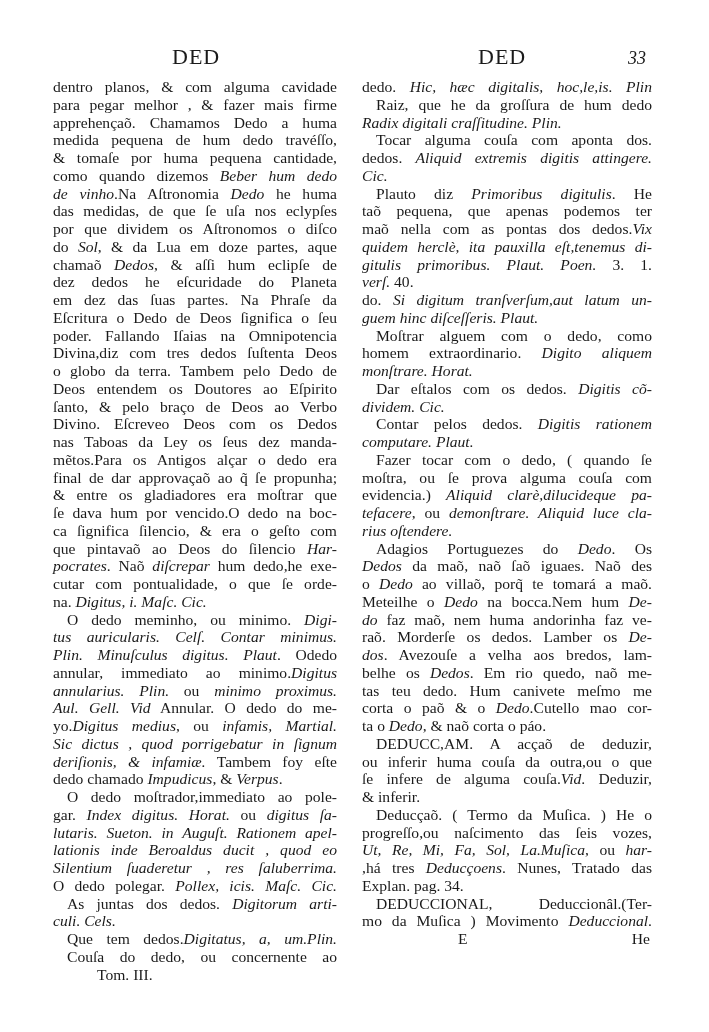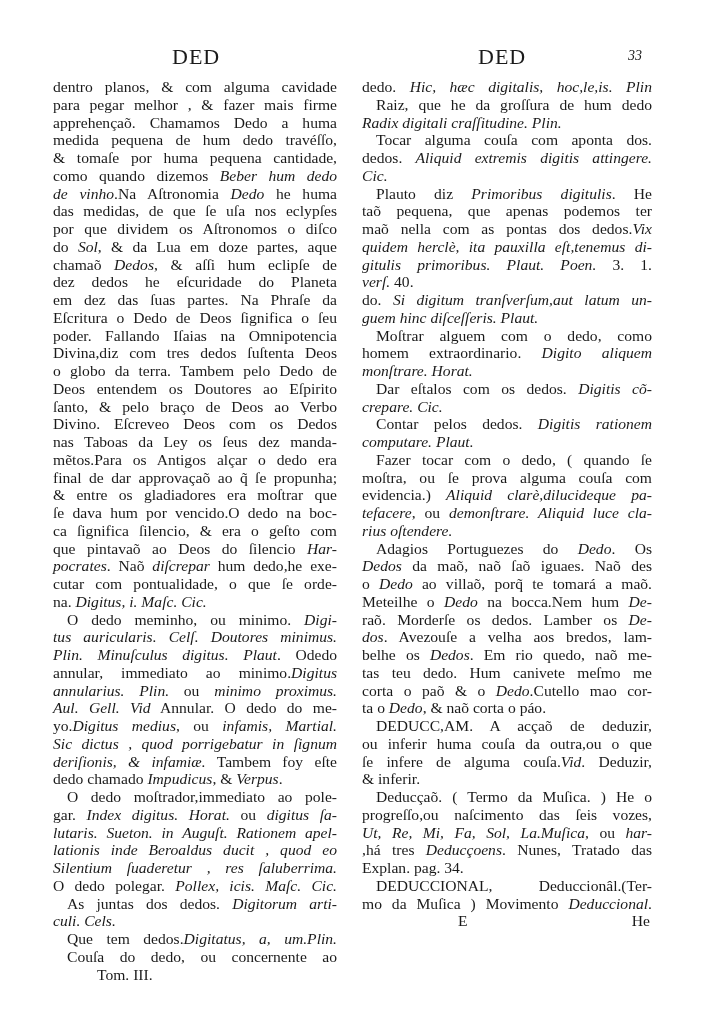--- a/index.html
+++ b/index.html
@@ -2,21 +2,21 @@
 <html><head>
 <meta charset="utf-8">
 <style>
   html, body { margin: 0; padding: 0; background: #ffffff; }
   body { width: 709px; height: 1032px; position: relative; overflow: hidden;
          font-family: "DejaVu Serif", "Liberation Serif", serif; color: #1a1a1a; }
   .running-head { position: absolute; top: 44px; font-size: 22px; letter-spacing: 1px;
                   font-family: "Liberation Serif", serif; font-weight: normal; }
   #head-left { left: 172px; }
   #head-right { left: 478px; }
-  #page-number { position: absolute; top: 48px; left: 628px; font-size: 14px;
+  #page-number { position: absolute; top: 48px; left: 628px; font-size: 18px;
                  font-family: "Liberation Serif", serif; font-style: italic; }
   .column { position: absolute; top: 78px; font-family: "Liberation Serif", serif;
             font-size: 15.6px; line-height: 17.75px; }
   #col-left { left: 53px; width: 284px; }
   #col-right { left: 362px; width: 290px; }
   .line { white-space: nowrap; display: block; text-align-last: justify; text-align: justify; height: 17.75px; overflow: visible; }
   .line.last { text-align-last: left; }
   .line.indent { padding-left: 14px; }
   .line.indent2 { padding-left: 44px; }
   .it { font-style: italic; }
@@ -57,21 +57,21 @@
       <span class="line"><span>mẽtos.Para os Antigos alçar o dedo era</span></span>
       <span class="line"><span>final de dar approvaçaõ ao q̃ ſe propunha;</span></span>
       <span class="line"><span>&amp; entre os gladiadores era moſtrar que</span></span>
       <span class="line"><span>ſe dava hum por vencido.O dedo na boc-</span></span>
       <span class="line"><span>ca ſignifica ſilencio, &amp; era o geſto com</span></span>
       <span class="line"><span>que pintavaõ ao Deos do ſilencio </span><span class="it">Har-</span></span>
       <span class="line"><span class="it">pocrates</span><span>. Naõ </span><span class="it">diſcrepar</span><span> hum dedo,he exe-</span></span>
       <span class="line"><span>cutar com pontualidade, o que ſe orde-</span></span>
       <span class="line last"><span>na. </span><span class="it">Digitus, i. Maſc. Cic.</span></span>
       <span class="line indent"><span>O dedo meminho, ou minimo. </span><span class="it">Digi-</span></span>
-      <span class="line"><span class="it">tus auricularis. Celſ. Doutores minimus.</span></span>
+      <span class="line"><span class="it">tus auricularis. Celſ. Contar minimus.</span></span>
       <span class="line"><span class="it">Plin. Minuſculus digitus. Plaut</span><span>. Odedo</span></span>
       <span class="line"><span>annular, immediato ao minimo.</span><span class="it">Digitus</span></span>
       <span class="line"><span class="it">annularius. Plin.</span><span> ou </span><span class="it">minimo proximus.</span></span>
       <span class="line"><span class="it">Aul. Gell. Vid</span><span> Annular. O dedo do me-</span></span>
       <span class="line"><span>yo.</span><span class="it">Digitus medius</span><span>, ou </span><span class="it">infamis, Martial.</span></span>
       <span class="line"><span class="it">Sic dictus , quod porrigebatur in ſignum</span></span>
       <span class="line"><span class="it">deriſionis, &amp; infamiæ.</span><span> Tambem foy eſte</span></span>
       <span class="line last"><span>dedo chamado </span><span class="it">Impudicus</span><span>, &amp; </span><span class="it">Verpus</span><span>.</span></span>
       <span class="line indent"><span>O dedo moſtrador,immediato ao pole-</span></span>
       <span class="line"><span>gar. </span><span class="it">Index digitus. Horat.</span><span> ou </span><span class="it">digitus ſa-</span></span>
@@ -97,32 +97,33 @@
       <span class="line"><span>maõ nella com as pontas dos dedos.</span><span class="it">Vix</span></span>
       <span class="line"><span class="it">quidem herclè, ita pauxilla eſt,tenemus di-</span></span>
       <span class="line"><span class="it">gitulis primoribus. Plaut. Poen.</span><span> 3. 1.</span></span>
       <span class="line last"><span class="it">verſ.</span><span> 40.</span></span>
       <span class="line"><span>do. </span><span class="it">Si digitum tranſverſum,aut latum un-</span></span>
       <span class="line last"><span class="it">guem hinc diſceſſeris. Plaut.</span></span>
       <span class="line indent"><span>Moſtrar alguem com o dedo, como</span></span>
       <span class="line"><span>homem extraordinario. </span><span class="it">Digito aliquem</span></span>
       <span class="line last"><span class="it">monſtrare. Horat.</span></span>
       <span class="line indent"><span>Dar eſtalos com os dedos. </span><span class="it">Digitis cõ-</span></span>
-      <span class="line last"><span class="it">crepare. Cic.</span></span>
+      <span class="line last"><span class="it">dividem. Cic.</span></span>
       <span class="line indent"><span>Contar pelos dedos. </span><span class="it">Digitis rationem</span></span>
       <span class="line last"><span class="it">computare. Plaut.</span></span>
       <span class="line indent"><span>Fazer tocar com o dedo, ( quando ſe</span></span>
       <span class="line"><span>moſtra, ou ſe prova alguma couſa com</span></span>
       <span class="line"><span>evidencia.) </span><span class="it">Aliquid clarè,dilucideque pa-</span></span>
       <span class="line"><span class="it">tefacere</span><span>, ou </span><span class="it">demonſtrare. Aliquid luce cla-</span></span>
       <span class="line last"><span class="it">rius oſtendere.</span></span>
       <span class="line indent"><span>Adagios Portuguezes do </span><span class="it">Dedo</span><span>. Os</span></span>
       <span class="line"><span class="it">Dedos</span><span> da maõ, naõ ſaõ iguaes. Naõ des</span></span>
       <span class="line"><span>o </span><span class="it">Dedo</span><span> ao villaõ, porq̃ te tomará a maõ.</span></span>
       <span class="line"><span>Meteilhe o </span><span class="it">Dedo</span><span> na bocca.Nem hum </span><span class="it">De-</span></span>
+      <span class="line"><span class="it">do</span><span> faz maõ, nem huma andorinha faz ve-</span></span>
       <span class="line"><span>raõ. Morderſe os dedos. Lamber os </span><span class="it">De-</span></span>
       <span class="line"><span class="it">dos</span><span>. Avezouſe a velha aos bredos, lam-</span></span>
       <span class="line"><span>belhe os </span><span class="it">Dedos</span><span>. Em rio quedo, naõ me-</span></span>
       <span class="line"><span>tas teu dedo. Hum canivete meſmo me</span></span>
       <span class="line"><span>corta o paõ &amp; o </span><span class="it">Dedo</span><span>.Cutello mao cor-</span></span>
       <span class="line last"><span>ta o </span><span class="it">Dedo</span><span>, &amp; naõ corta o páo.</span></span>
       <span class="line indent"><span>DEDUCC,AM. A acçaõ de deduzir,</span></span>
       <span class="line"><span>ou inferir huma couſa da outra,ou o que</span></span>
       <span class="line"><span>ſe infere de alguma couſa.</span><span class="it">Vid</span><span>. Deduzir,</span></span>
       <span class="line last"><span>&amp; inferir.</span></span>

